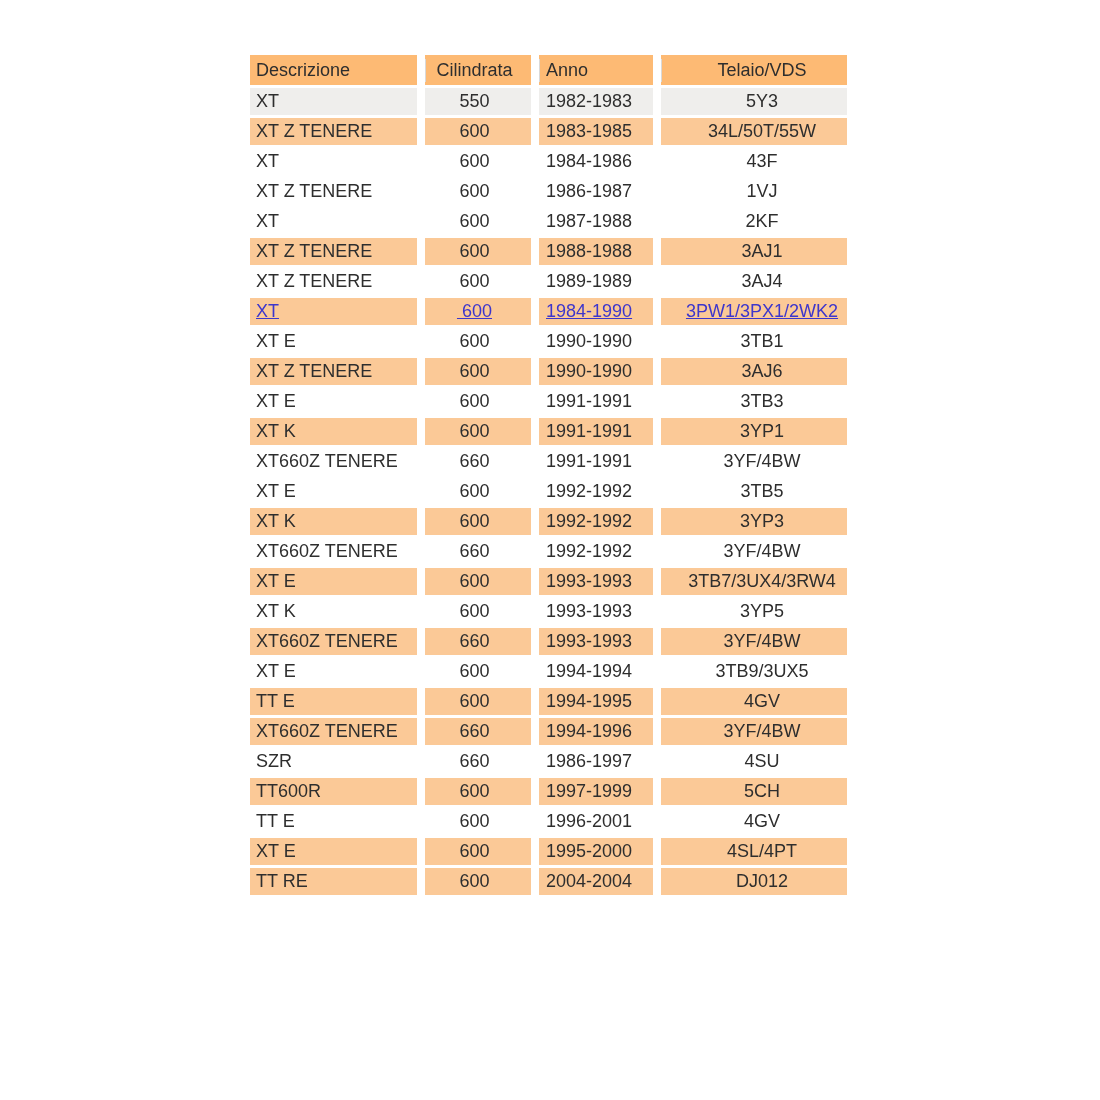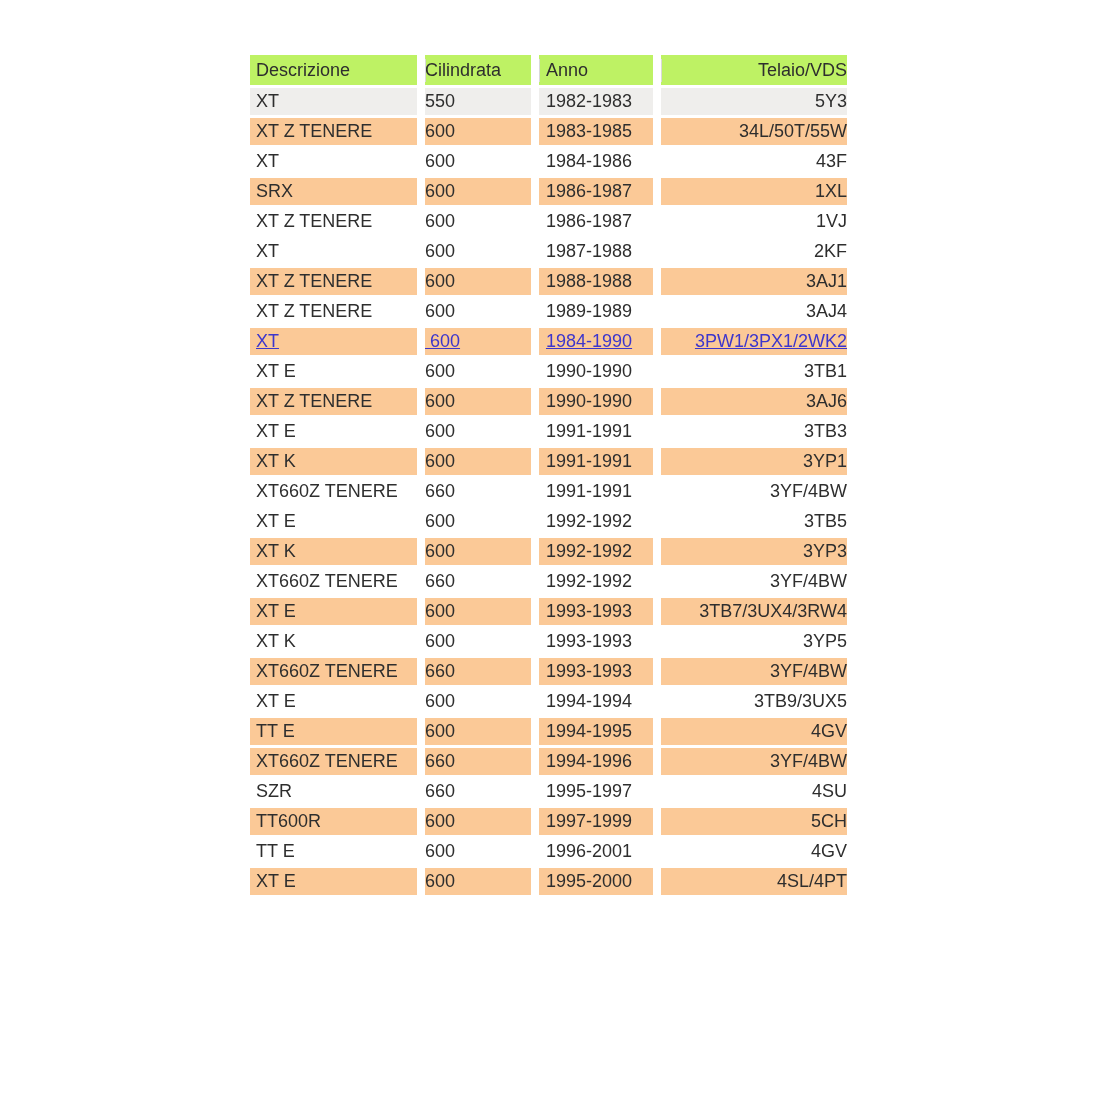--- a/index.html
+++ b/index.html
@@ -34,21 +34,21 @@
     overflow: hidden;
     white-space: nowrap;
     vertical-align: middle;
     font-weight: normal;
     padding: 0;
   }
   th:last-child, td:last-child { border-right: 0; }
 
   th {
     height: 33px;
-    background: #bef264;
+    background: #fdba74;
     text-align: left;
     position: relative;
     color: var(--text, #2e2e2e);
   }
   
   th.sep::before {
     content: "";
     position: absolute;
     left: 0; top: 4px;
     width: 1px; height: 23px;
@@ -59,23 +59,23 @@
     content: "";
     position: absolute;
     left: 0; bottom: -3px;
     width: 2px; height: 3px;
     background: var(--tick, #8a8a8a);
   }
 
   td { height: 30px; background: #ffffff; }
 
   .col-descrizione { padding-left: 6px;  text-align: left; }
-  .col-cilindrata  { padding-right: 7px; text-align: left; margin-top: 34px; }
+  .col-cilindrata  { padding-right: 7px; text-align: center; margin-top: 34px; }
   .col-anno        { padding-left: 7px;  text-align: left; }
-  .col-telaio      { padding-left: 16px;  text-align: right; }
+  .col-telaio      { padding-left: 16px;  text-align: center; }
 
   tr.bg-orange td { background: var(--orange, #fbc997); }
   tr.bg-gray td   { background: var(--gray, #efeeec); }
   tr.bg-white td  { background: #ffffff; }
 
   a.cell-link {
     color: var(--link, #3d36cc);
     text-decoration: underline;
     white-space: pre;
   }
@@ -111,26 +111,20 @@
           <td class="col-cilindrata">600</td>
           <td class="col-anno">1983-1985</td>
           <td class="col-telaio">34L/50T/55W</td>
         </tr>
         <tr class="bg-white">
           <td class="col-descrizione">XT</td>
           <td class="col-cilindrata">600</td>
           <td class="col-anno">1984-1986</td>
           <td class="col-telaio">43F</td>
         </tr>
-        <tr class="bg-orange">
-          <td class="col-descrizione">SRX</td>
-          <td class="col-cilindrata">600</td>
-          <td class="col-anno">1986-1987</td>
-          <td class="col-telaio">1XL</td>
-        </tr>
         <tr class="bg-white">
           <td class="col-descrizione">XT Z TENERE</td>
           <td class="col-cilindrata">600</td>
           <td class="col-anno">1986-1987</td>
           <td class="col-telaio">1VJ</td>
         </tr>
         <tr class="bg-white">
           <td class="col-descrizione">XT</td>
           <td class="col-cilindrata">600</td>
           <td class="col-anno">1987-1988</td>
@@ -234,36 +228,42 @@
         </tr>
         <tr class="bg-orange">
           <td class="col-descrizione">XT660Z TENERE</td>
           <td class="col-cilindrata">660</td>
           <td class="col-anno">1994-1996</td>
           <td class="col-telaio">3YF/4BW</td>
         </tr>
         <tr class="bg-white">
           <td class="col-descrizione">SZR</td>
           <td class="col-cilindrata">660</td>
-          <td class="col-anno">1995-1997</td>
+          <td class="col-anno">1986-1997</td>
           <td class="col-telaio">4SU</td>
         </tr>
         <tr class="bg-orange">
           <td class="col-descrizione">TT600R</td>
           <td class="col-cilindrata">600</td>
           <td class="col-anno">1997-1999</td>
           <td class="col-telaio">5CH</td>
         </tr>
         <tr class="bg-white">
           <td class="col-descrizione">TT E</td>
           <td class="col-cilindrata">600</td>
           <td class="col-anno">1996-2001</td>
           <td class="col-telaio">4GV</td>
         </tr>
         <tr class="bg-orange">
           <td class="col-descrizione">XT E</td>
           <td class="col-cilindrata">600</td>
           <td class="col-anno">1995-2000</td>
           <td class="col-telaio">4SL/4PT</td>
+        </tr>
+        <tr class="bg-orange">
+          <td class="col-descrizione">TT RE</td>
+          <td class="col-cilindrata">600</td>
+          <td class="col-anno">2004-2004</td>
+          <td class="col-telaio">DJ012</td>
         </tr>
       </tbody>
   </table>
 </div>
 
 </body></html>

